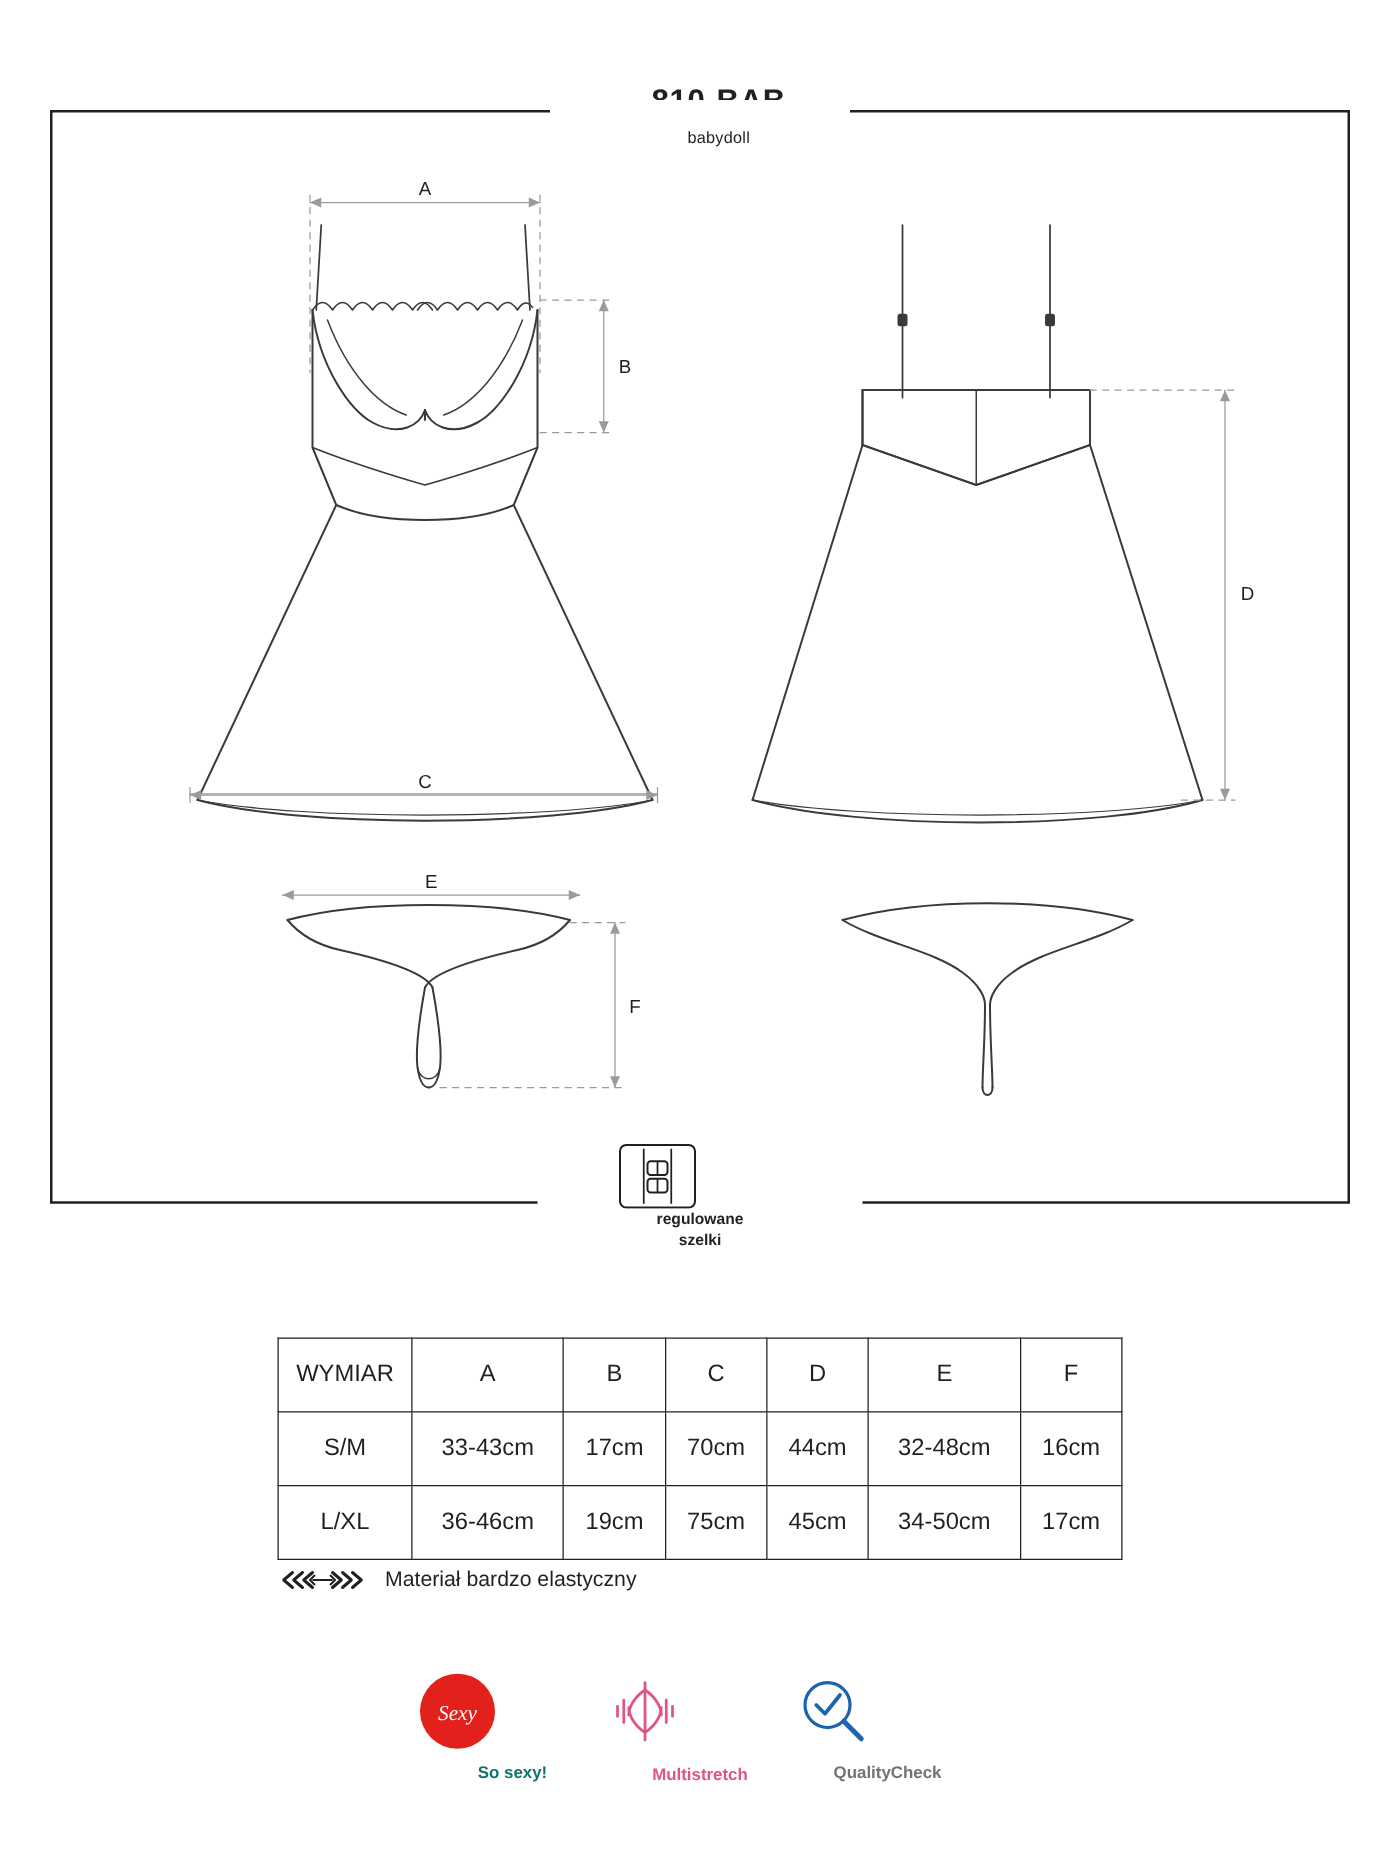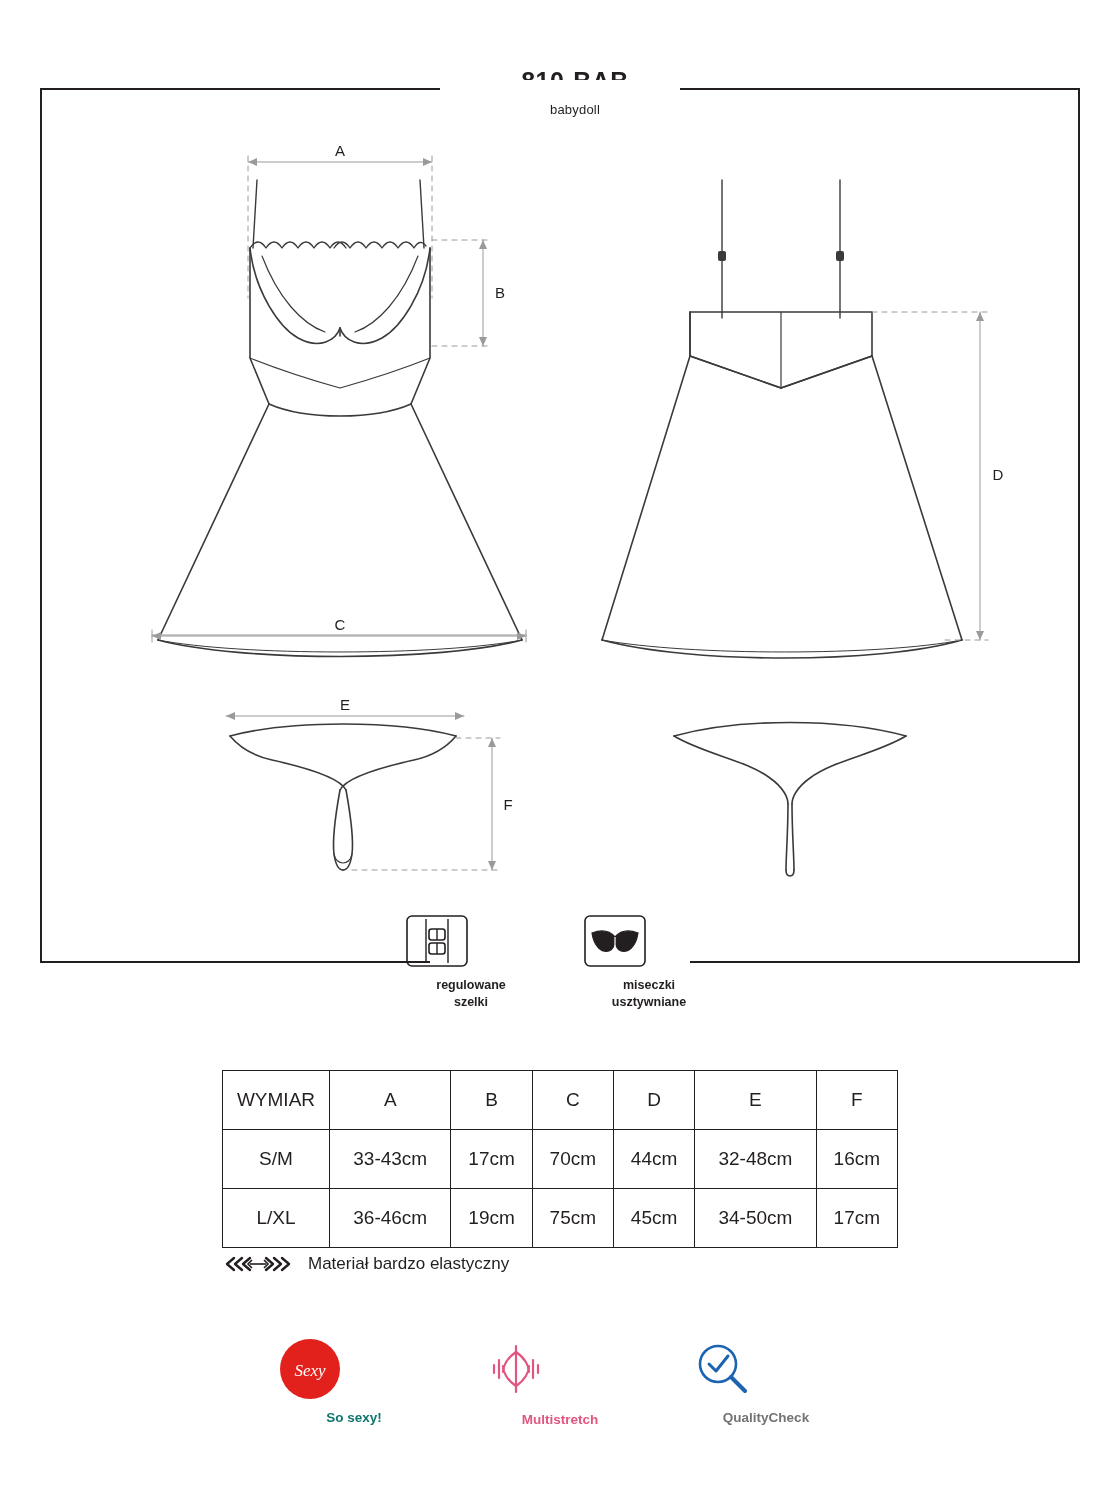--- a/index.html
+++ b/index.html
@@ -88,21 +88,20 @@
     gap: 48px;
   }
   .feature {
     width: 130px;
     text-align: center;
   }
   .feature .cap {
     font-size: 12.5px;
     font-weight: bold;
     line-height: 1.35;
-    margin-top: 10px;
   }
 
   
   .size-table {
     position: absolute;
     top: 1070px;
     left: 222px;
     width: 676px;
     border-collapse: collapse;
   }
@@ -135,21 +134,20 @@
   }
 
   
   .logos {
     position: absolute;
     top: 1338px;
     left: 0;
     width: 1120px;
     display: flex;
     justify-content: center;
-    gap: 56px;
   }
   .logo {
     width: 150px;
     text-align: center;
   }
   .logo .lbl {
     font-size: 13.5px;
     font-weight: bold;
     margin-top: 10px;
   }
@@ -306,31 +304,20 @@
         <rect x="23" y="28" width="16" height="11" rx="2.5" fill="none" stroke="#231f20" stroke-width="1.6"></rect>
         <path d="M31 14 L31 25" stroke="#231f20" stroke-width="1.4"></path>
         <path d="M31 28 L31 39" stroke="#231f20" stroke-width="1.4"></path>
       </svg>
       <div class="cap">
         <span>regulowane</span><br>
         <span>szelki</span>
       </div>
     </div>
 
-    <div class="feature">
-      <svg width="62" height="52" viewBox="0 0 62 52">
-        <rect x="1" y="1" width="60" height="50" rx="5" fill="none" stroke="#231f20" stroke-width="1.6"></rect>
-        <path d="M8 18 C10 32 18 38 25 36 C30 34 31 28 31 24 C31 28 32 34 37 36 C44 38 52 32 54 18 C44 14 36 16 31 22 C26 16 18 14 8 18 Z" fill="#231f20" stroke="#231f20" stroke-width="1.2"></path>
-        <path d="M31 22 L31 36" stroke="#ffffff" stroke-width="1.2"></path>
-      </svg>
-      <div class="cap">
-        <span>miseczki</span><br>
-        <span>usztywniane</span>
-      </div>
-    </div>
 
   </div>
 
   <table class="size-table">
     <tbody>
         <tr>
       <td class="rowhead">WYMIAR</td>
       <td>A</td>
       <td>B</td>
       <td>C</td>

